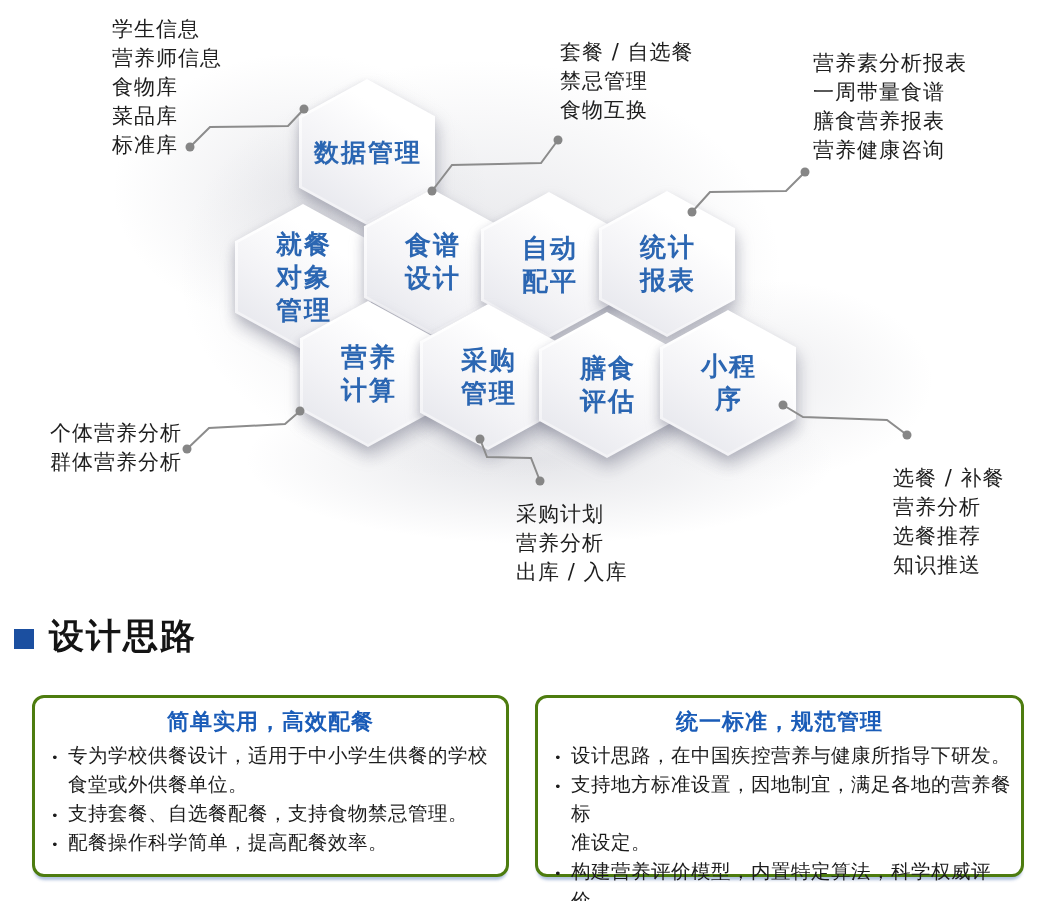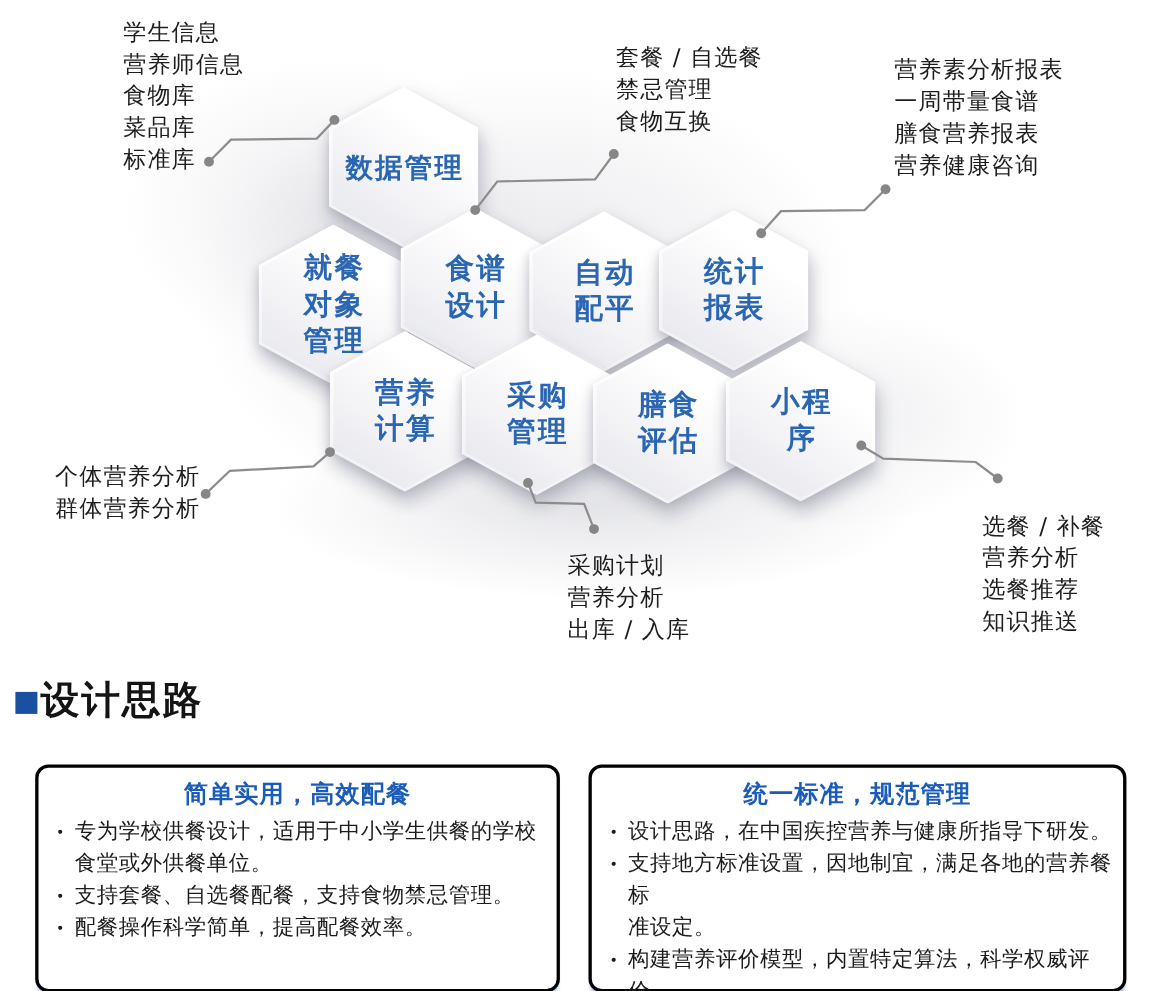--- a/index.html
+++ b/index.html
@@ -27,27 +27,27 @@
   .hex-label span{text-indent:2px;}
 
   
   .connectors{position:absolute;left:0;top:0;z-index:2;pointer-events:none;}
 
   
   .callout{position:absolute;z-index:3;color:#1e1e1e;font-size:21px;line-height:29px;
        font-weight:500;letter-spacing:1px;white-space:nowrap;}
 
   
-  .section-title{position:absolute;left:14px;top:613px;display:flex;align-items:center;z-index:3;}
+  .section-title{position:absolute;left:14px;top:613px;display:flex;align-items:center;z-index:3;gap:12px;}
   .section-title .sq{width:20px;height:20px;background:#1b4fa0;flex:none;margin-top:4px;}
   .section-title .st{color:#141414;font-weight:700;font-size:35px;letter-spacing:2px;margin-left:3px;}
 
   
-  .card{position:absolute;top:695px;height:207px;box-sizing:border-box;background:#ffffff;
-       border:3px solid #000000;border-radius:12px;z-index:3;
+  .card{position:absolute;top:695px;height:182px;box-sizing:border-box;background:#ffffff;
+       border:3px solid #4d7c0f;border-radius:12px;z-index:3;
        box-shadow:0 5px 3px -2px rgba(30,80,160,0.35);}
   .card-title{margin-top:9px;text-align:center;color:#1a5cb8;font-weight:700;font-size:22px;letter-spacing:1px;}
   .card-body{padding:6px 10px 0 16px;color:#1c1c1c;font-size:19.5px;line-height:29px;letter-spacing:0.5px;}
   .bullet{display:flex;align-items:flex-start;}
   .bullet .dot{flex:none;width:17px;font-size:13px;line-height:29px;color:#1c1c1c;}
   .bl{flex:1;font-family:Liberation Mono, monospace;}
   .bl div:empty{display:none;}
 </style>
 </head>
 <body>

